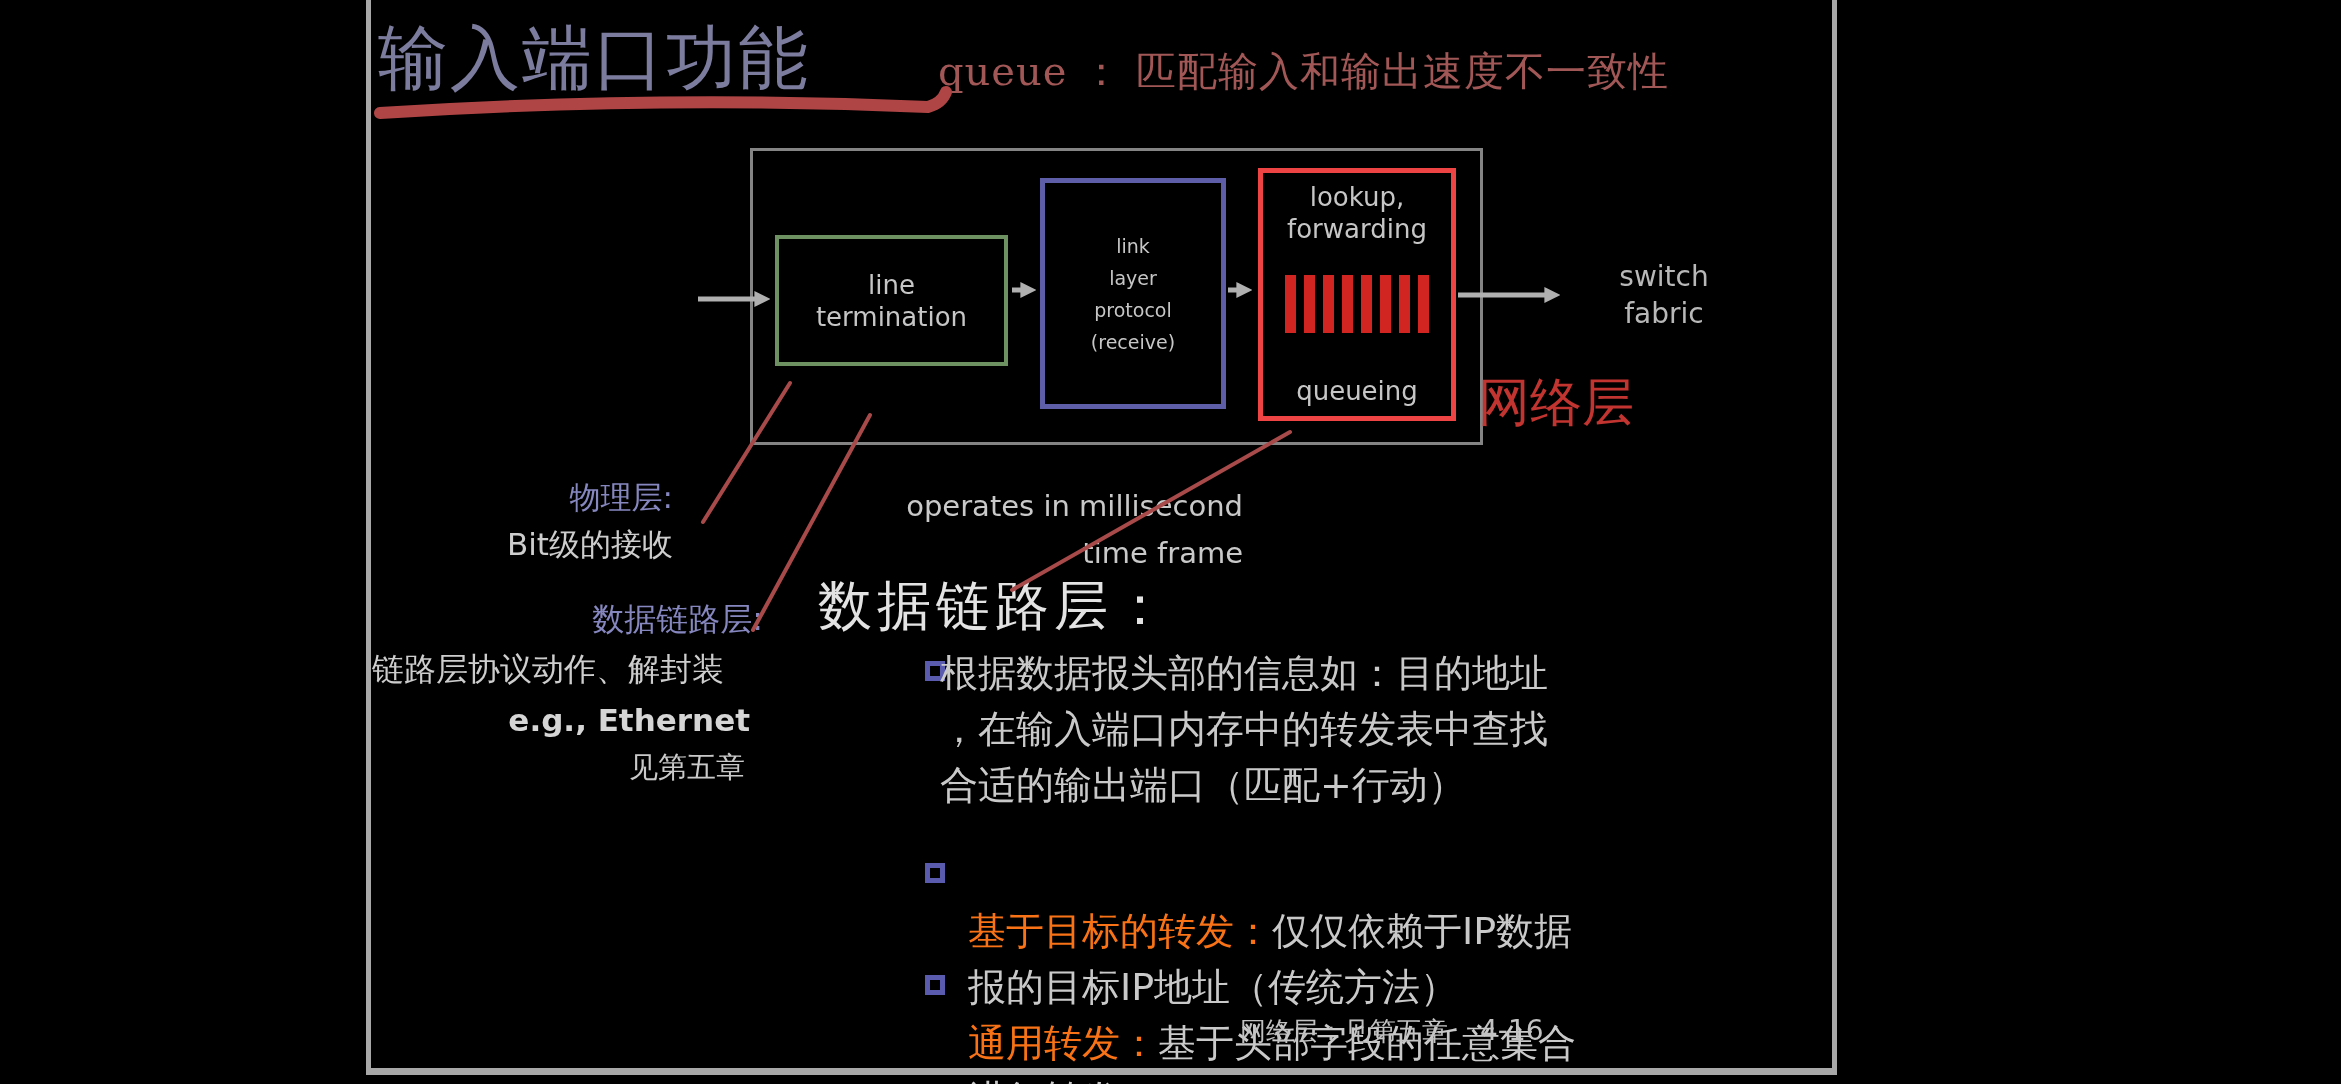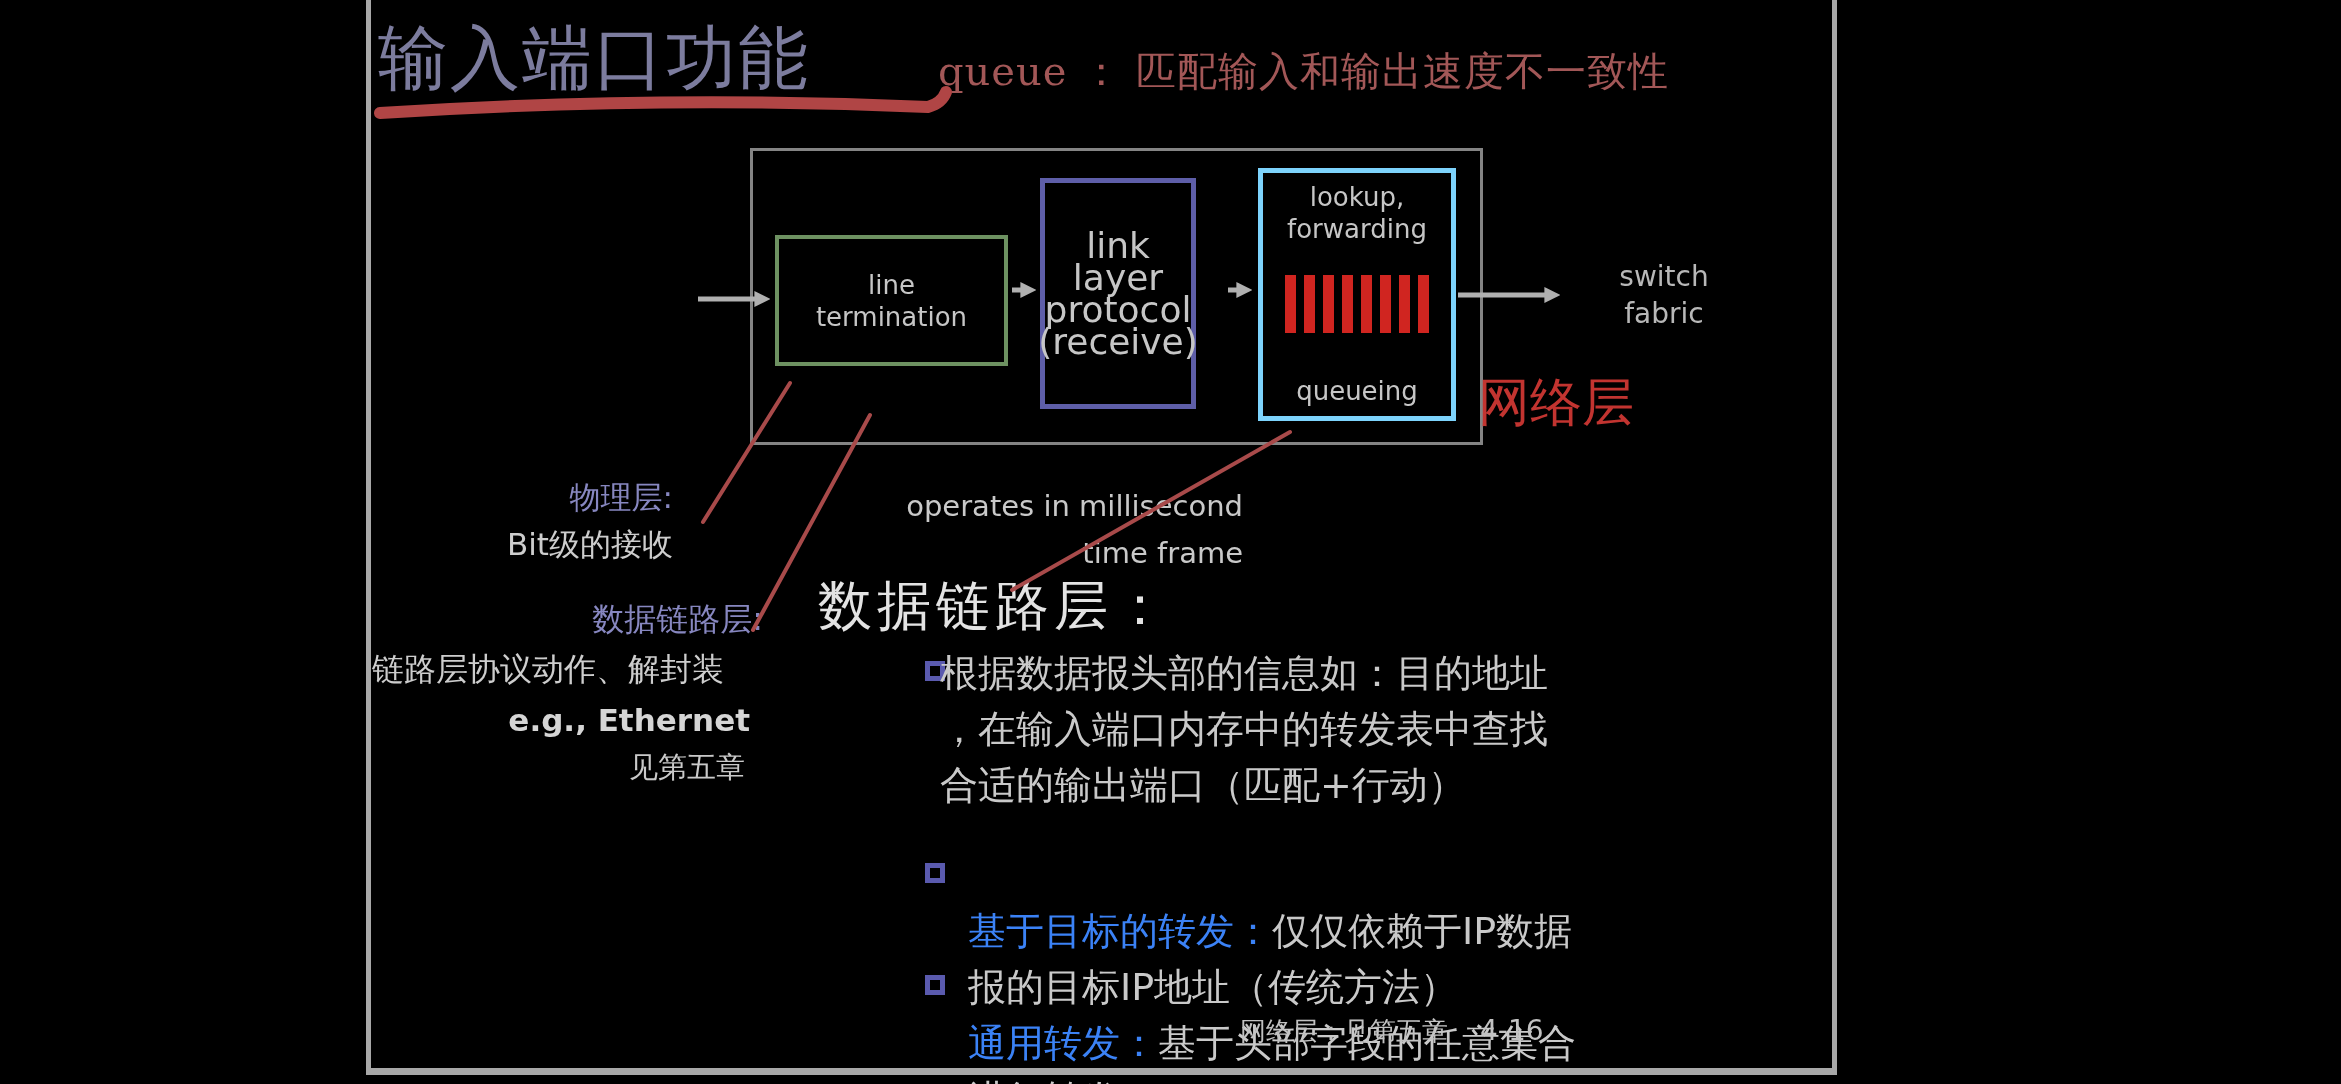--- a/index.html
+++ b/index.html
@@ -26,23 +26,23 @@
     left:938px;top:44px;
     font-family:"DejaVu Serif",serif;
     font-size:40px;color:#a25757;letter-spacing:1px;white-space:nowrap;
   }
   
   .dbox{box-sizing:border-box;display:flex;align-items:center;justify-content:center;
         text-align:center;white-space:pre-line;color:#c6c6c6;}
   #outer-box{left:750px;top:148px;width:733px;height:297px;border:3px solid #848484;}
   #line-termination-box{left:775px;top:235px;width:233px;height:131px;border:4px solid #6d9161;
         font-size:26px;line-height:32px;}
-  #link-layer-box{left:1040px;top:178px;width:156px;height:231px;border:5px solid #5e5ea8;
-        font-size:36px;line-height:32px;}
-  #lookup-box{left:1258px;top:168px;width:198px;height:253px;border:5px solid #7dd3fc;}
+  #link-layer-box{left:1040px;top:178px;width:186px;height:231px;border:5px solid #5e5ea8;
+        font-size:19px;line-height:32px;}
+  #lookup-box{left:1258px;top:168px;width:198px;height:253px;border:5px solid #ef4444;}
   #lookup-top{left:0;top:8px;width:100%;text-align:center;white-space:pre-line;
         font-size:26px;line-height:32px;color:#c6c6c6;}
   #queue-bars{left:50%;top:102px;transform:translateX(-50%);display:flex;gap:8px;}
   .queue-bar{width:11px;height:58px;background:#d02520;}
   #queueing-label{left:0;bottom:10px;width:100%;text-align:center;
         font-size:26px;color:#c6c6c6;}
   #switch-fabric-label{left:1588px;top:258px;width:152px;text-align:center;
         white-space:pre-line;font-size:28px;line-height:37px;color:#b8b8b8;}
   #network-layer-label{left:1478px;top:368px;font-family:"DejaVu Serif",serif;
         font-size:52px;color:#c23430;white-space:nowrap;}
@@ -65,21 +65,21 @@
         color:#e3e3e3;white-space:nowrap;}
   .bullet-square{width:20px;height:20px;border:5px solid #5a5aae;box-sizing:border-box;
         background:transparent;}
   #bullet1-square{left:925px;top:661px;}
   #bullet2-square{left:925px;top:863px;}
   #bullet3-square{left:925px;top:975px;}
   .bullet-text{font-size:38px;line-height:56px;color:#c9c9c9;white-space:pre-line;}
   #bullet1-text{left:940px;top:645px;}
   #bullet2-text{left:968px;top:847px;}
   #bullet3-text{left:968px;top:959px;}
-  .bullet-head{color:#3b82f6;}
+  .bullet-head{color:#f97316;}
   
   #slide-footer{left:1240px;top:1014px;font-size:26px;color:#c2c2c2;white-space:nowrap;}
   #page-number{margin-left:32px;font-size:28px;}
   
   #overlay{left:0;top:0;pointer-events:none;}
 </style>
 </head>
 <body>
 
 <div id="screen">

